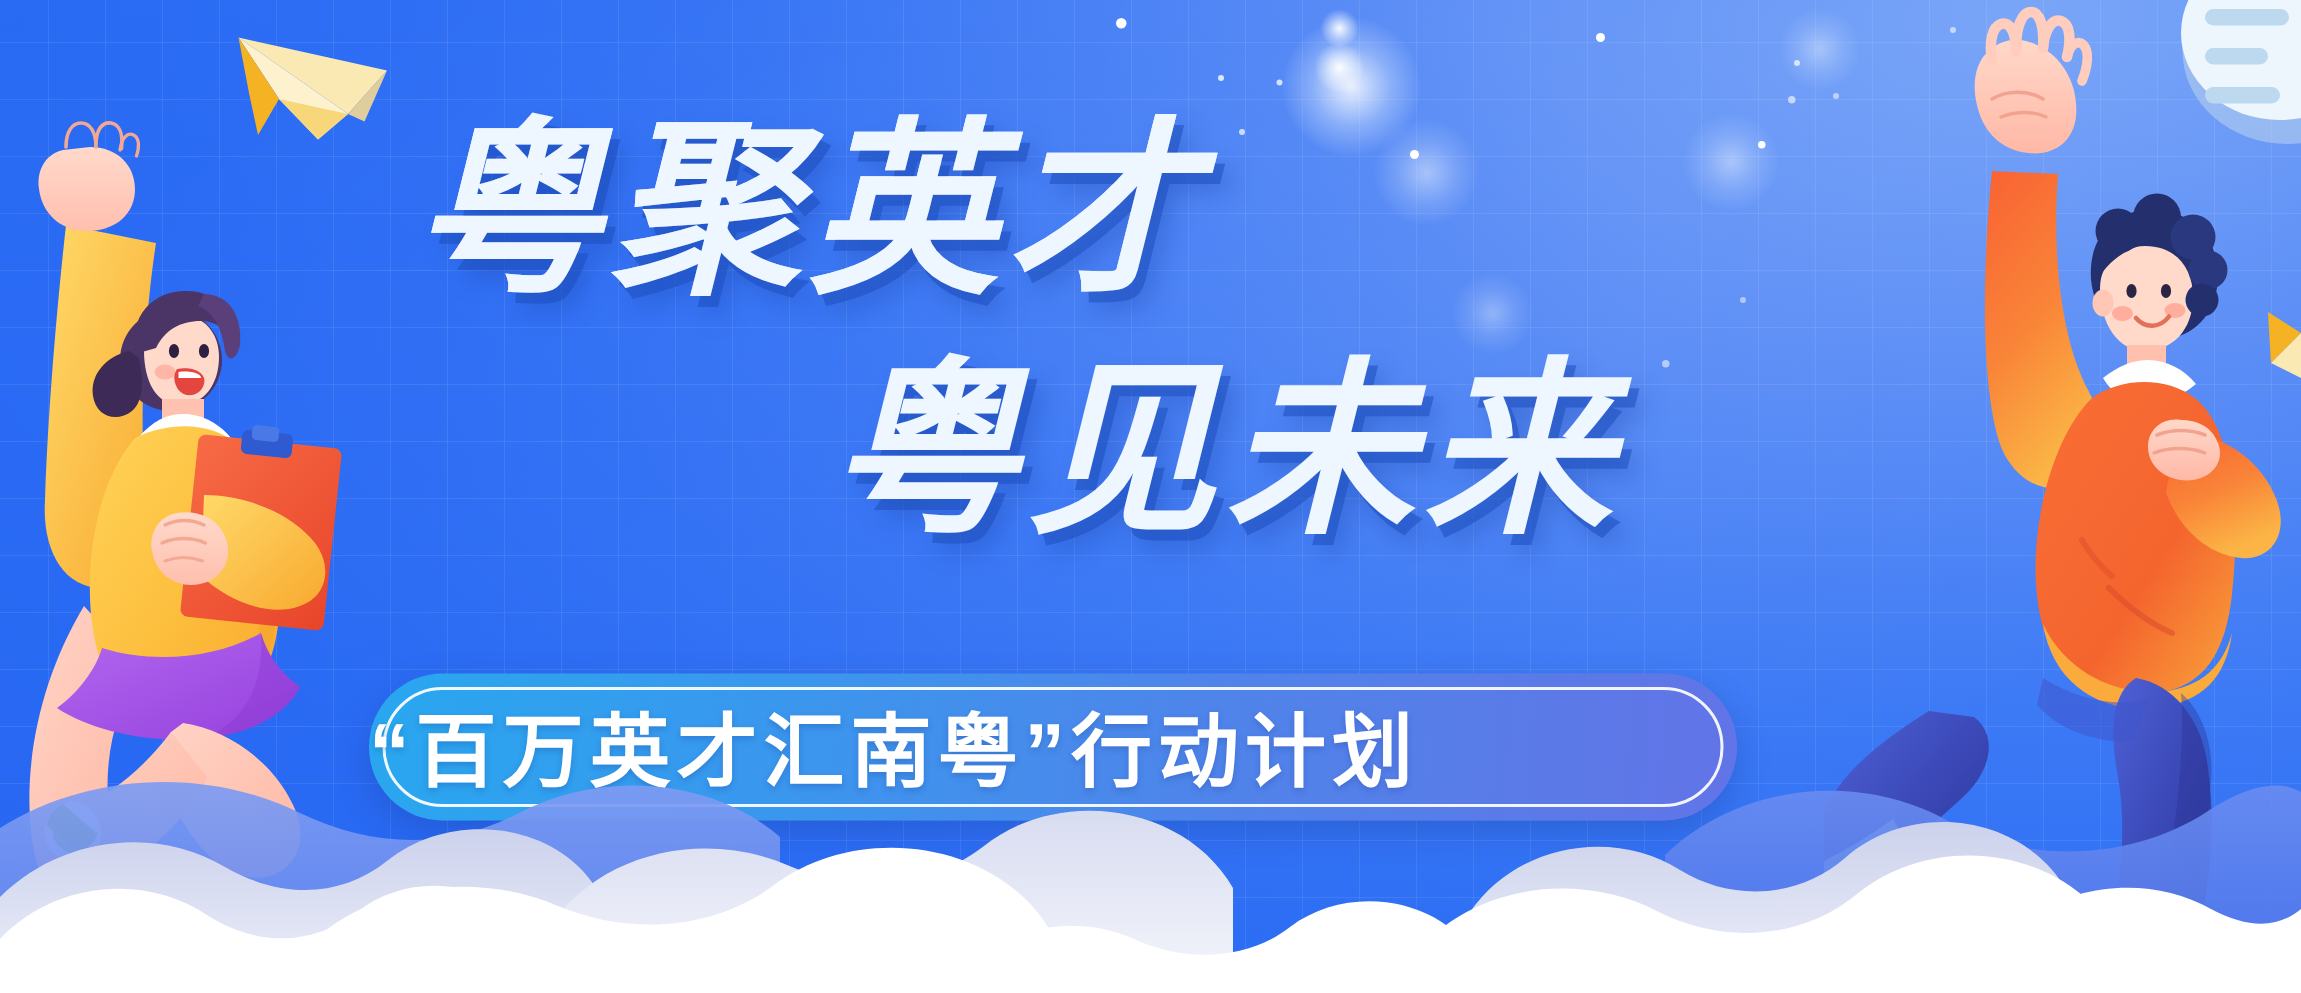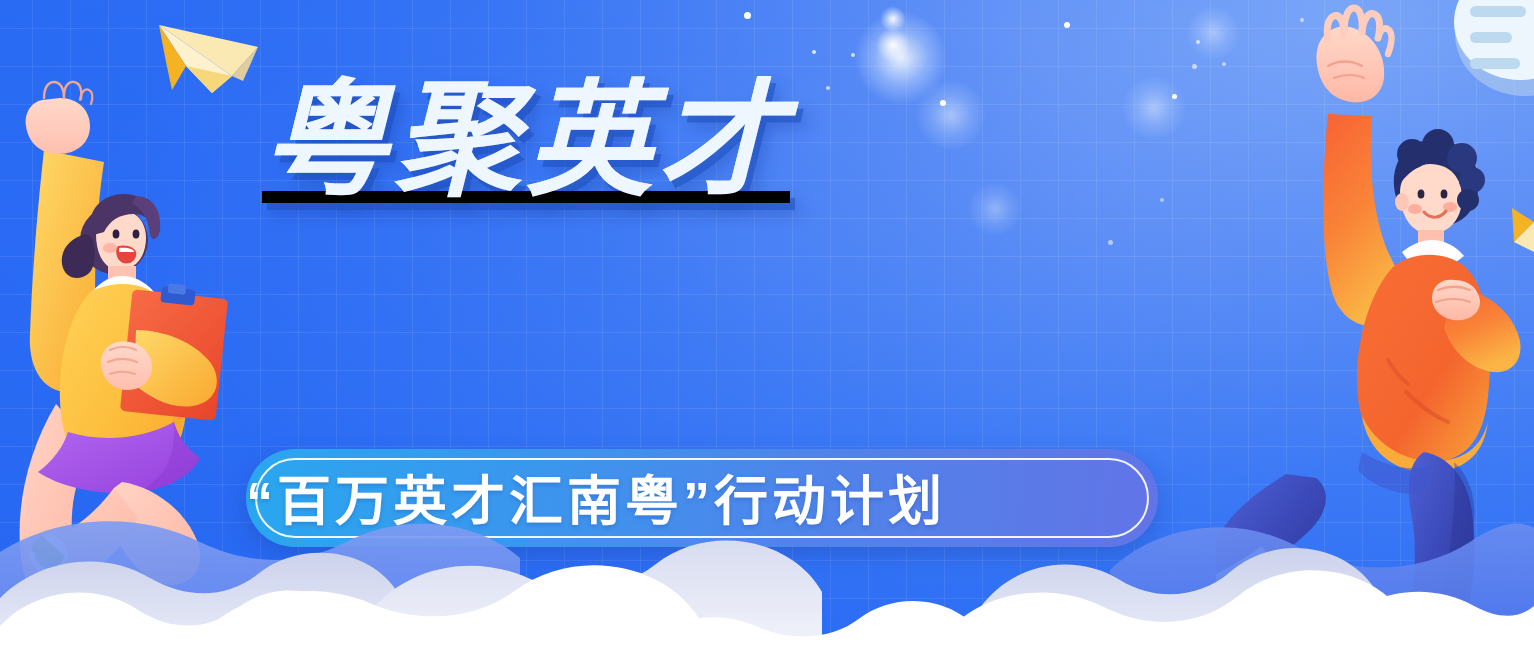--- a/index.html
+++ b/index.html
@@ -68,25 +68,24 @@
     position: absolute;
     inset: 0;
     width: 1534px;
     height: 662px;
     pointer-events: none;
   }
 
   
   .headline-block {
     position: absolute;
-    left: 0;
+    left: 13px;
     top: 78px;
     width: 1180px;
     z-index: 14;
-    text-decoration: underline;
   }
   .headline {
     margin: 0;
     font-family: "Liberation Sans", "DejaVu Sans", sans-serif;
     font-weight: 700;
     font-size: 126px;
     line-height: 1.0;
     letter-spacing: 6px;
     color: #eef6ff;
     font-style: italic;
@@ -406,20 +405,21 @@
     <path d="M220 298 C 230 294, 244 294, 254 298" fill="none" stroke="#f2a38f" stroke-width="2.2" stroke-linecap="round"></path>
 
     <path d="M208 448 C 232 452, 252 474, 256 508 C 262 552, 256 596, 246 630 L 188 630 C 198 590, 202 548, 196 514 C 190 482, 192 458, 208 448 Z" fill="url(#rm-pants)"></path>
     <path d="M238 458 C 252 470, 260 492, 258 516 C 254 560, 250 600, 244 630 L 218 630 C 228 592, 236 540, 238 500 C 239 482, 239 468, 238 458 Z" fill="#2b3494" opacity="0.4"></path>
 
     <path d="M146 448 C 168 462, 194 468, 216 462 L 206 490 C 182 492, 156 482, 142 466 Z" fill="#3f55cc" opacity="0.55"></path>
   </svg>
 
   <div class="headline-block">
     <h1 class="headline line-1">粤聚英才</h1>
+    <h1 class="headline line-2">粤见未来</h1>
   </div>
 
   <div class="pill">
     <span class="pill-inner-border"></span>
     <span class="pill-text">“百万英才汇南粤”行动计划</span>
   </div>
 
   <svg class="clouds" viewBox="0 0 1534 260" preserveAspectRatio="none">
     <defs>
       <linearGradient id="cl-lav" x1="0" y1="0" x2="0" y2="1">

